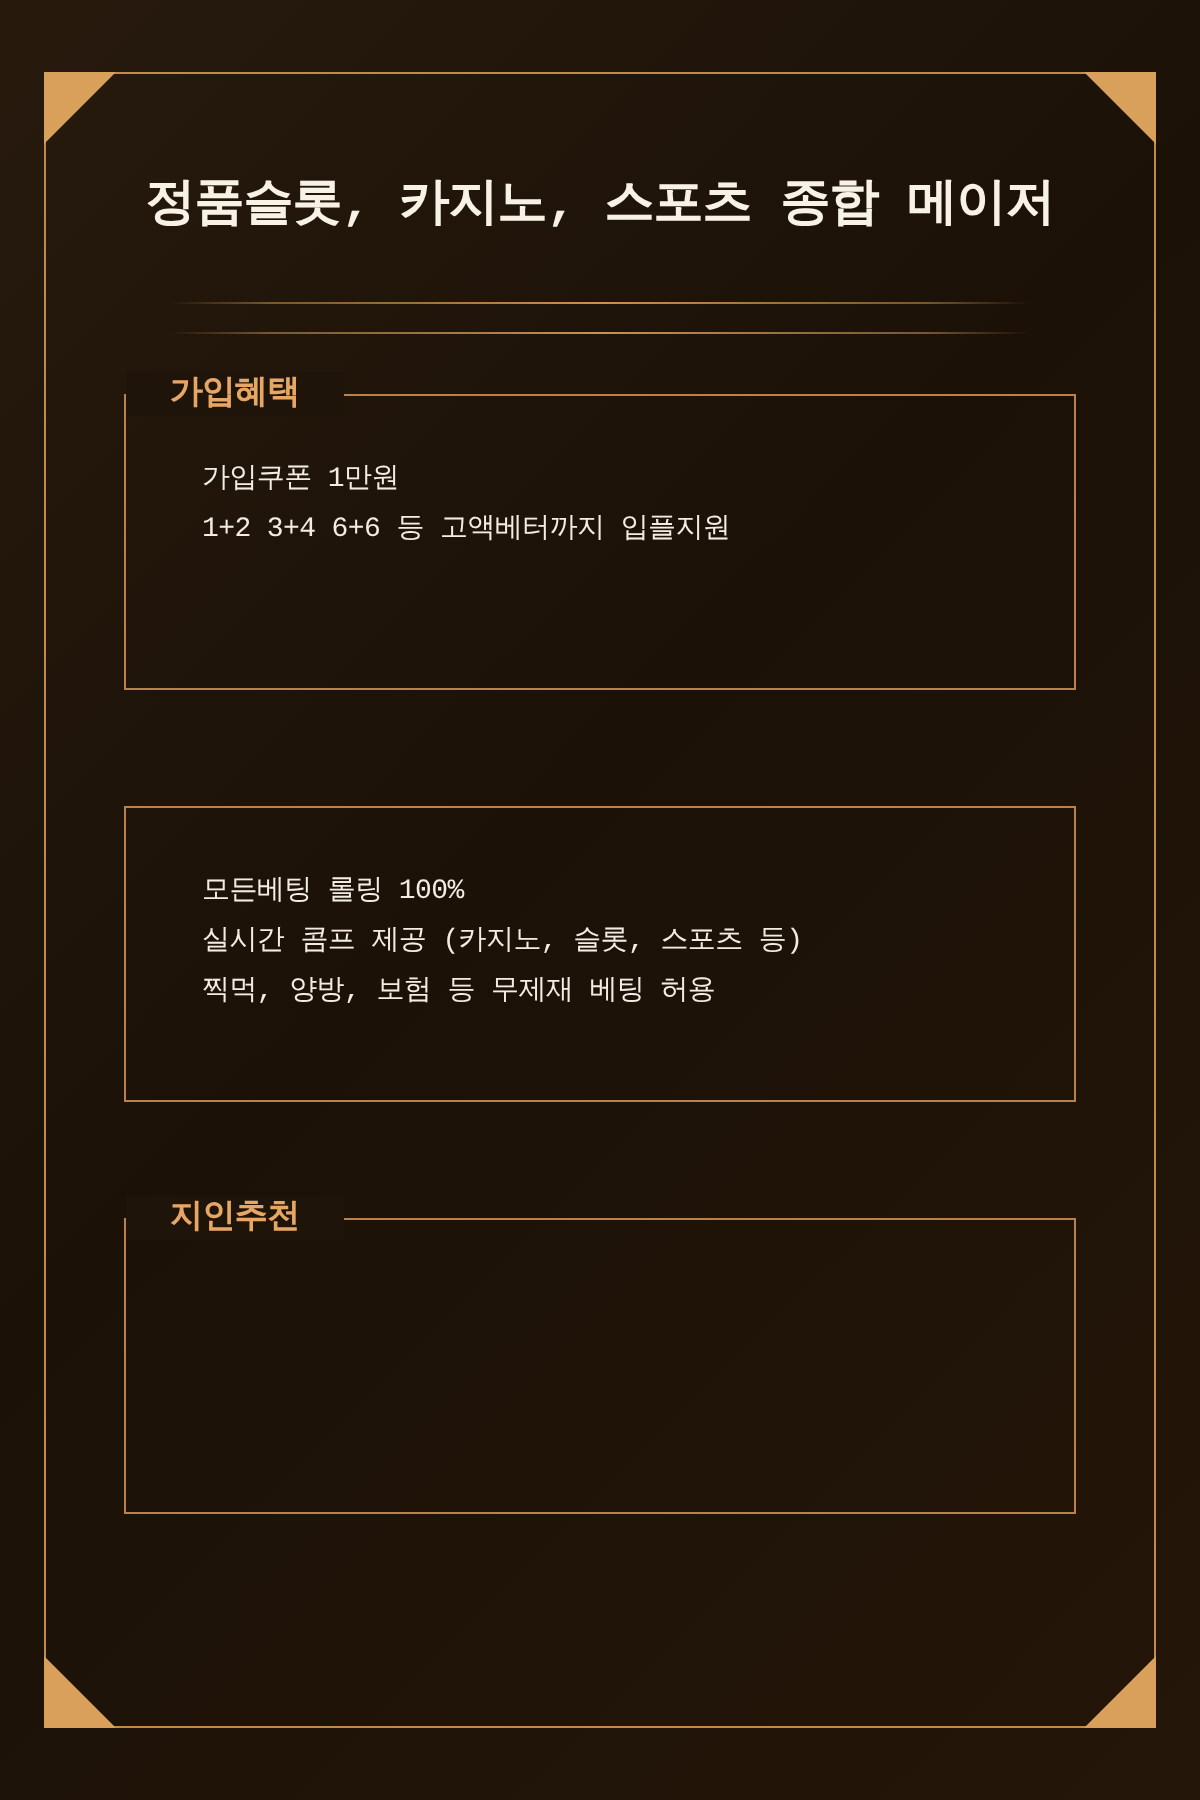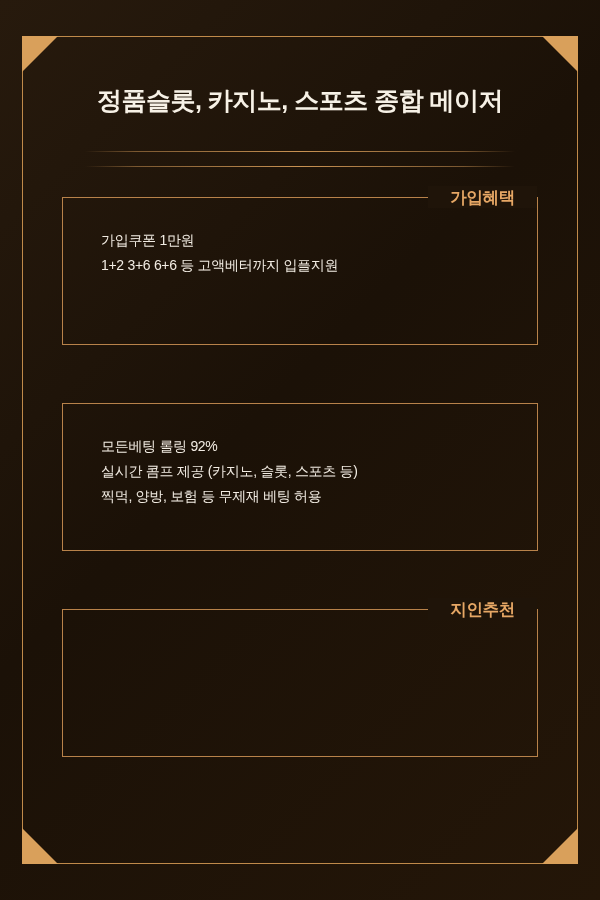--- a/index.html
+++ b/index.html
@@ -12,20 +12,21 @@
     background: #1c1208;
     font-family: "Liberation Sans", sans-serif;
     overflow: hidden;
   }
   .poster {
     position: relative;
     width: 600px;
     height: 900px;
     background: linear-gradient(135deg, #271a0d 0%, #1b1107 45%, #241608 100%);
     box-sizing: border-box;
+    font-family: Liberation Mono, monospace;
   }
   
   .frame {
     position: absolute;
     left: 22px;
     top: 36px;
     right: 22px;
     bottom: 36px;
     border: 1.5px solid #c08a4a;
     box-sizing: border-box;
@@ -110,21 +111,21 @@
     min-height: 148px;
     padding: 30px 0 18px 38px;
   }
   
   .sec-heading-wrap {
     position: absolute;
     top: -12px;
     left: 0;
     right: 0;
     display: flex;
-    justify-content: flex-end;
+    justify-content: flex-start;
     pointer-events: none;
   }
   .sec-heading {
     background: #1f1409;
     padding: 0 22px;
     color: #e6a765;
     font-size: 16.5px;
     font-weight: bold;
     letter-spacing: -0.3px;
     line-height: 22px;
@@ -164,29 +165,29 @@
 
     <div class="sections">
 
       <div class="section">
         <div class="sec-box">
           <div class="sec-heading-wrap">
             <span class="sec-heading">가입혜택</span>
           </div>
           <ul class="sec-lines">
             <li>가입쿠폰 1만원</li>
-            <li>1+2 3+6 6+6 등 고액베터까지 입플지원</li>
+            <li>1+2 3+4 6+6 등 고액베터까지 입플지원</li>
           </ul>
         </div>
       </div>
 
       <div class="section">
         <div class="sec-box">
           <ul class="sec-lines">
-            <li>모든베팅 롤링 92%</li>
+            <li>모든베팅 롤링 100%</li>
             <li>실시간 콤프 제공 (카지노, 슬롯, 스포츠 등)</li>
             <li>찍먹, 양방, 보험 등 무제재 베팅 허용</li>
           </ul>
         </div>
       </div>
 
       <div class="section">
         <div class="sec-box">
           <div class="sec-heading-wrap">
             <span class="sec-heading">지인추천</span>

